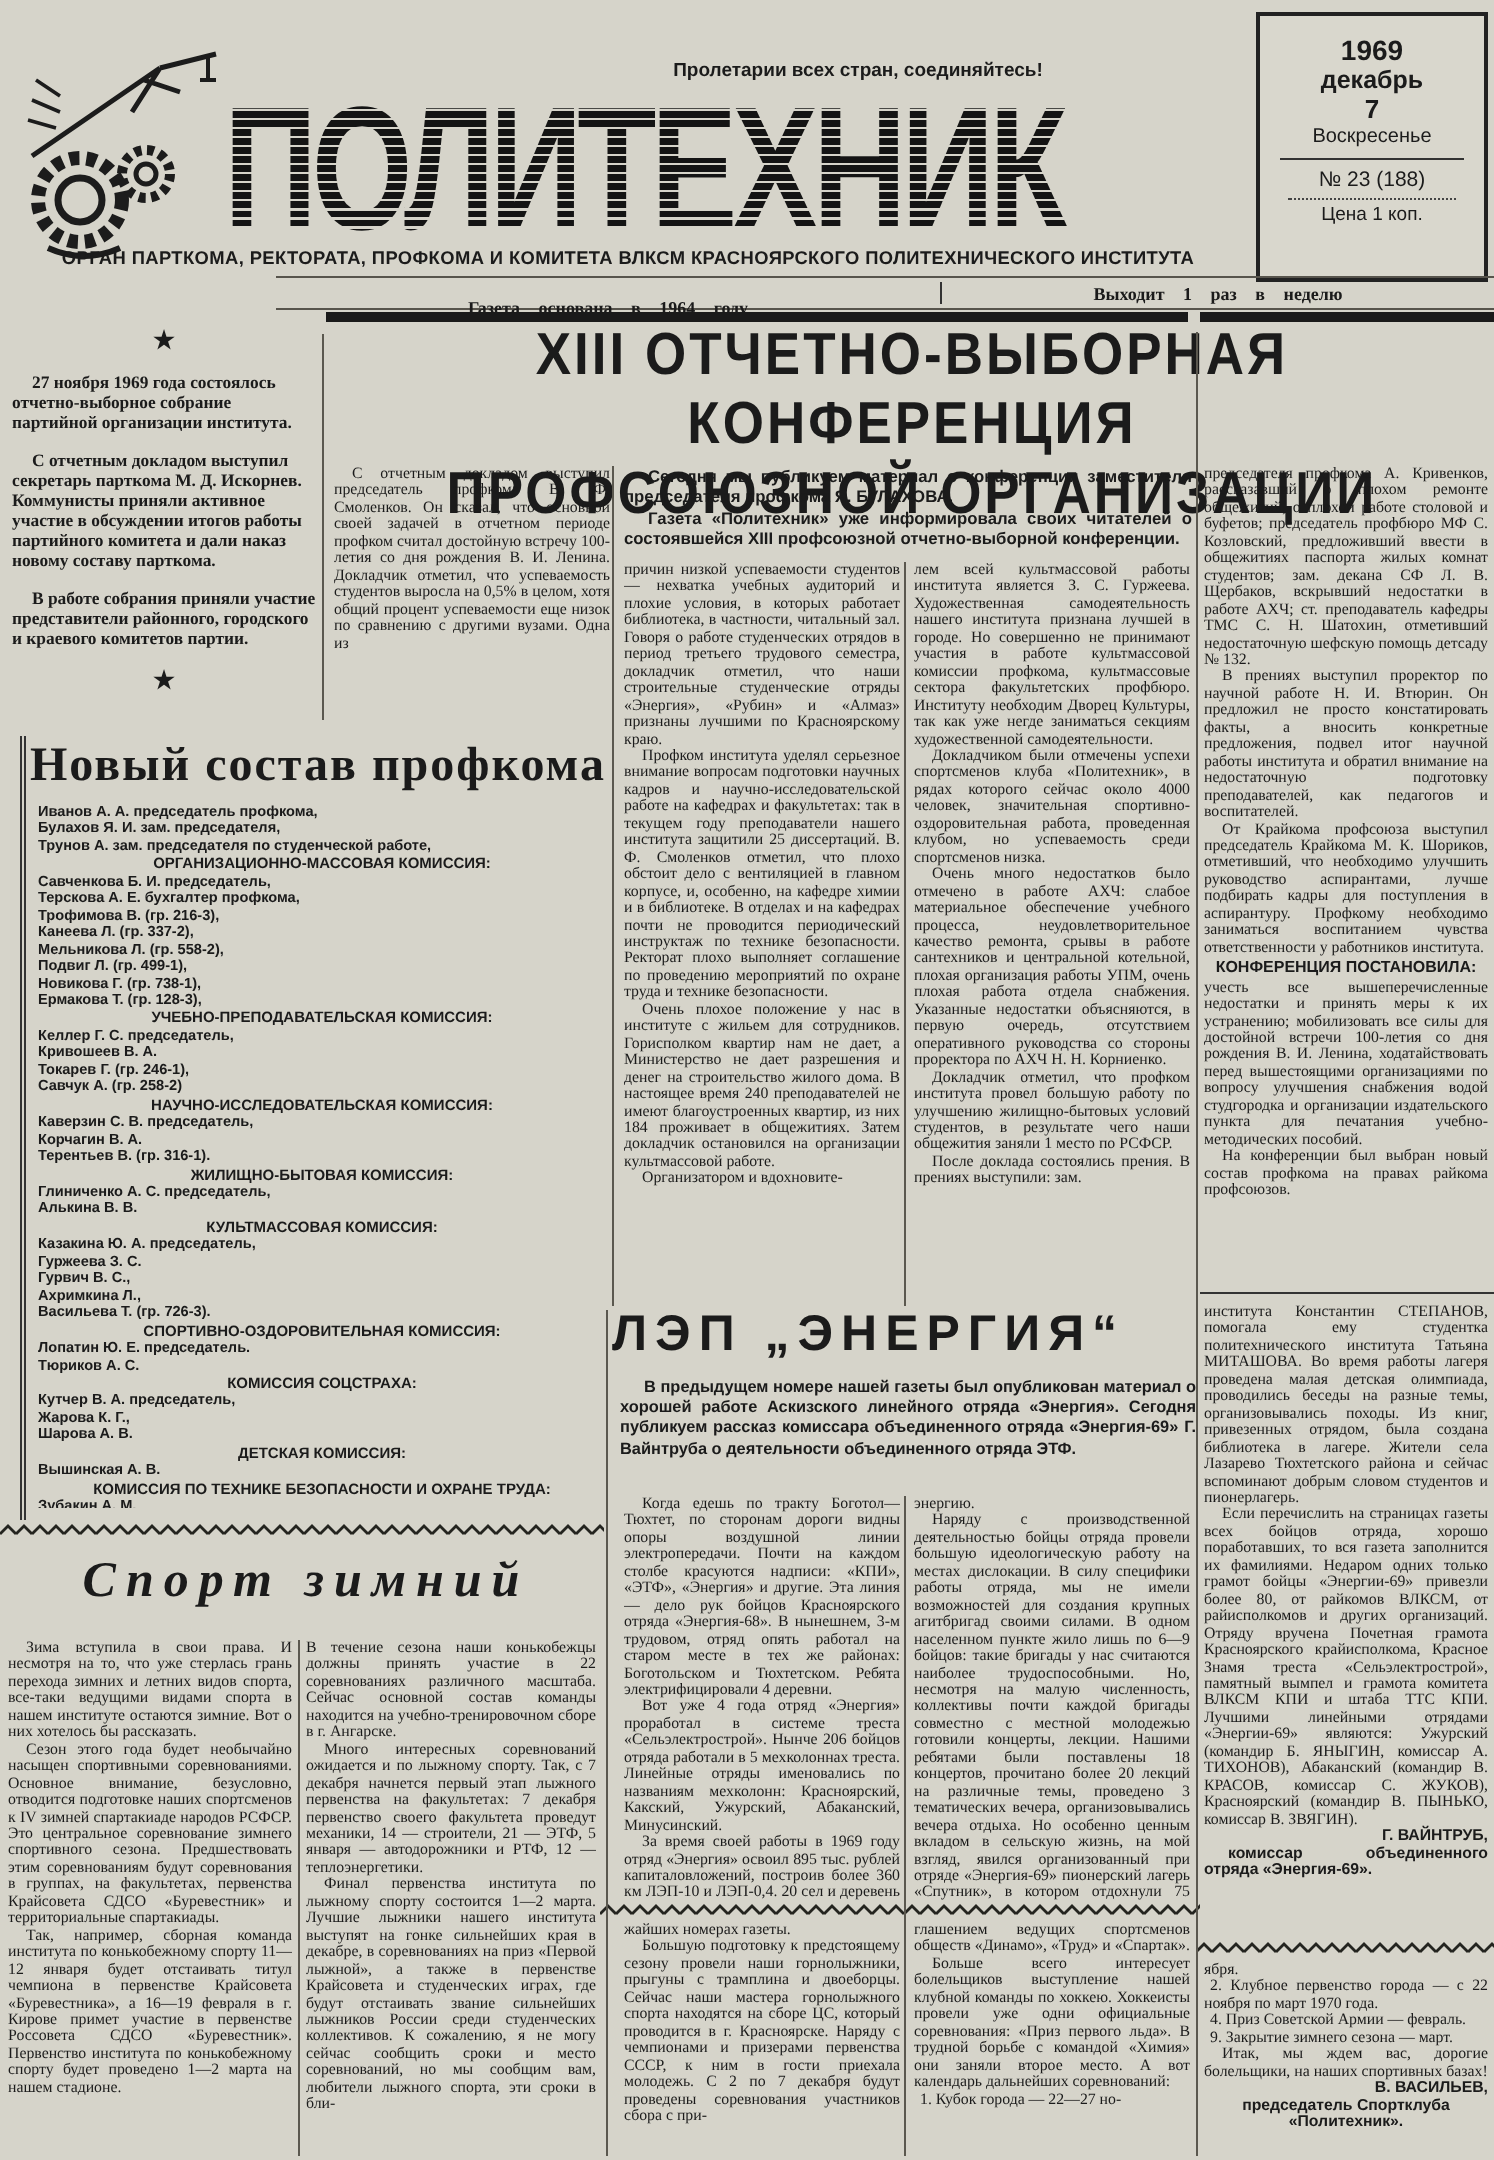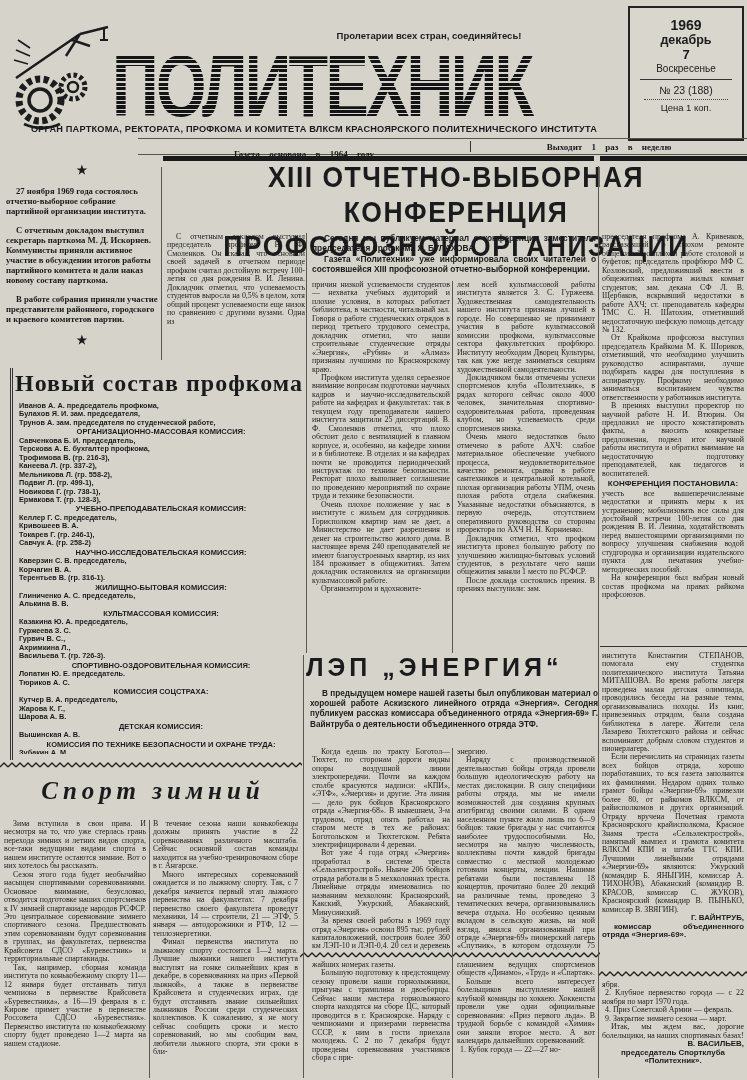--- a/index.html
+++ b/index.html
@@ -164,22 +164,22 @@
   <p data-kind="c">лем всей культмассовой работы института является З. С. Гуржеева. Художественная самодеятельность нашего института признана лучшей в городе. Но совершенно не принимают участия в работе культмассовой комиссии профкома, культмассовые сектора факультетских профбюро. Институту необходим Дворец Культуры, так как уже негде заниматься секциям художественной самодеятельности.</p>
       <p data-kind="p">Докладчиком были отмечены успехи спортсменов клуба «Политехник», в рядах которого сейчас около 4000 человек, значительная спортивно-оздоровительная работа, проведенная клубом, но успеваемость среди спортсменов низка.</p>
       <p data-kind="p">Очень много недостатков было отмечено в работе АХЧ: слабое материальное обеспечение учебного процесса, неудовлетворительное качество ремонта, срывы в работе сантехников и центральной котельной, плохая организация работы УПМ, очень плохая работа отдела снабжения. Указанные недостатки объясняются, в первую очередь, отсутствием оперативного руководства со стороны проректора по АХЧ Н. Н. Корниенко.</p>
       <p data-kind="p">Докладчик отметил, что профком института провел большую работу по улучшению жилищно-бытовых условий студентов, в результате чего наши общежития заняли 1 место по РСФСР.</p>
       <p data-kind="p">После доклада состоялись прения. В прениях выступили: зам.</p>
     </div>
 
   <div class="abs col body-text" style="left:602px;top:233px;width:142px;height:410px">
 
   <p data-kind="c">председателя профкома А. Кривенков, рассказавший о плохом ремонте общежитий, о плохой работе столовой и буфетов; председатель профбюро МФ С. Козловский, предложивший ввести в общежитиях паспорта жилых комнат студентов; зам. декана СФ Л. В. Щербаков, вскрывший недостатки в работе АХЧ; ст. преподаватель кафедры ТМС С. Н. Шатохин, отметивший недостаточную шефскую помощь детсаду № 132.</p>
+      <p data-kind="p">В прениях выступил проректор по научной работе Н. И. Втюрин. Он предложил не просто констатировать факты, а вносить конкретные предложения, подвел итог научной работы института и обратил внимание на недостаточную подготовку преподавателей, как педагогов и воспитателей.</p>
       <p data-kind="p">От Крайкома профсоюза выступил председатель Крайкома М. К. Шориков, отметивший, что необходимо улучшить руководство аспирантами, лучше подбирать кадры для поступления в аспирантуру. Профкому необходимо заниматься воспитанием чувства ответственности у работников института.</p>
-      <p data-kind="p">В прениях выступил проректор по научной работе Н. И. Втюрин. Он предложил не просто констатировать факты, а вносить конкретные предложения, подвел итог научной работы института и обратил внимание на недостаточную подготовку преподавателей, как педагогов и воспитателей.</p>
       <p data-kind="h">КОНФЕРЕНЦИЯ ПОСТАНОВИЛА:</p>
       <p data-kind="c">учесть все вышеперечисленные недостатки и принять меры к их устранению; мобилизовать все силы для достойной встречи 100-летия со дня рождения В. И. Ленина, ходатайствовать перед вышестоящими организациями по вопросу улучшения снабжения водой студгородка и организации издательского пункта для печатания учебно-методических пособий.</p>
       <p data-kind="p">На конференции был выбран новый состав профкома на правах райкома профсоюзов.</p>
     </div>
 
   <div class="abs hr2" style="left:600px;top:646px;width:147px"></div>
 
   <div class="abs profkom-wrap" style="left:10px;top:368px;width:292px;height:392px">
     <div class="profkom-title">Новый состав профкома</div>
     <div class="col pk" style="padding:4px 2px 0 6px;height:352px;overflow:hidden">

